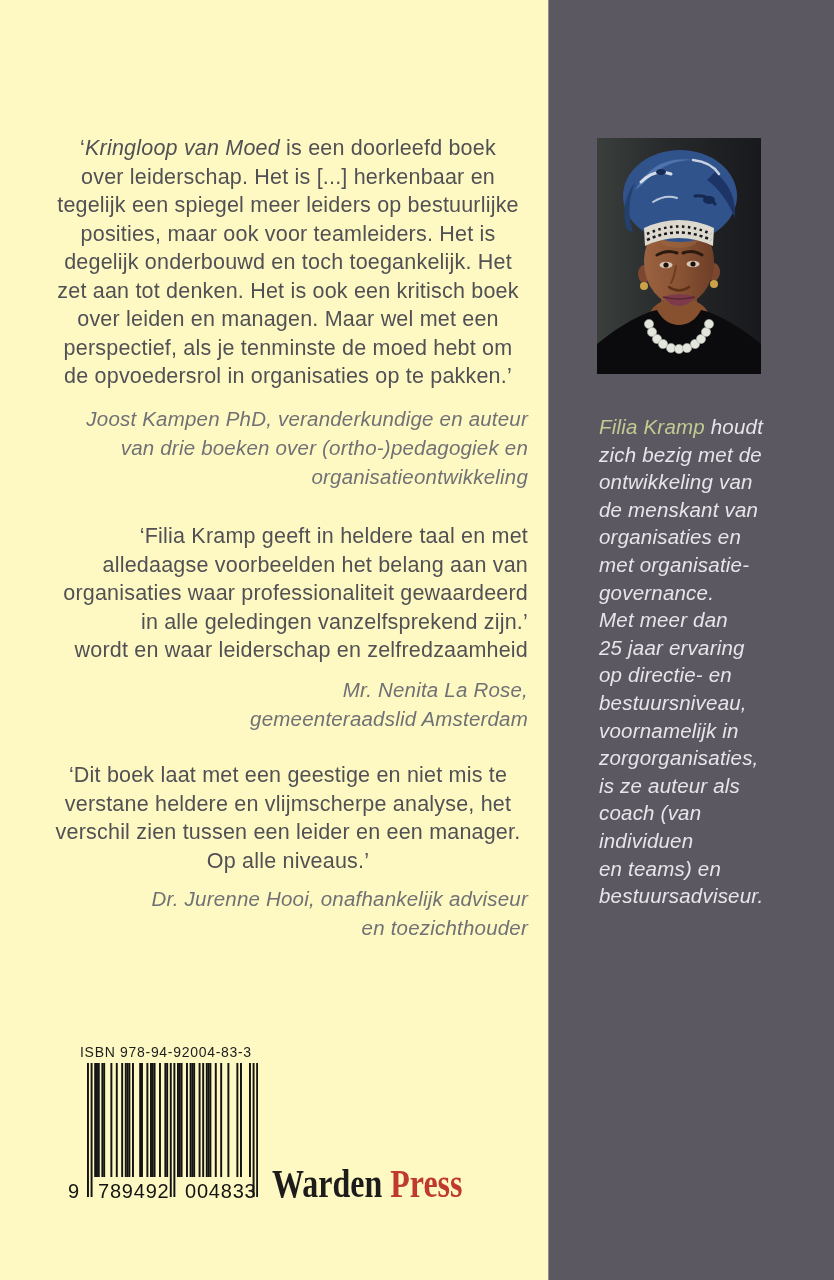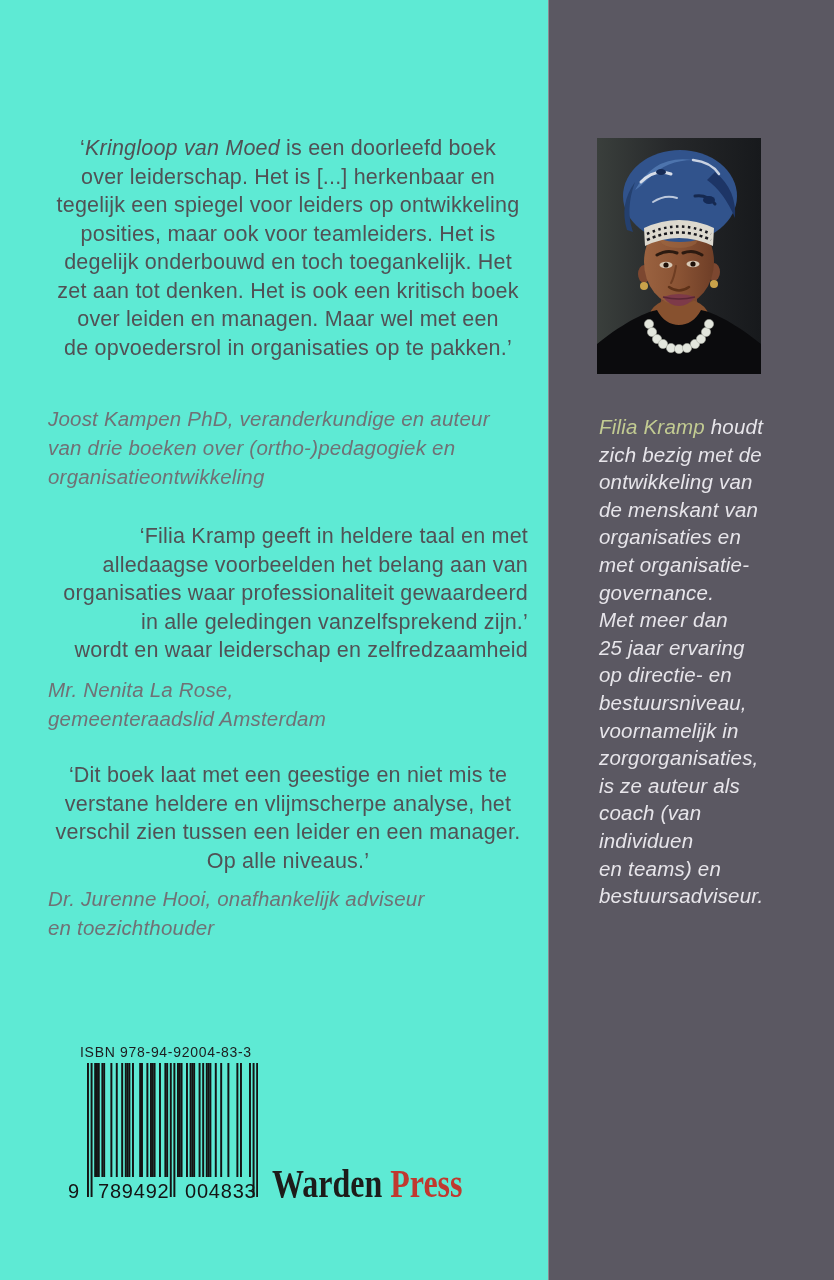--- a/index.html
+++ b/index.html
@@ -1,27 +1,27 @@
 <!DOCTYPE html>
 <html style="--sidebar-bg: #5b5862; --sidebar-text: #e7e5ea; --accent-green: #c2cb92; --quote-text: #515155; --attr-text: #707175; --press-red: #c0392f;"><head>
 <meta charset="utf-8">
 <style>
   html,body{margin:0;padding:0;background:#ffffff;}
   .cover{
-    position:relative;width:834px;height:1280px;background:#5eead4;overflow:hidden;
+    position:relative;width:834px;height:1280px;background:#fef9c3;overflow:hidden;
     font-family:"Liberation Sans",sans-serif;
   }
   
   .quote{
     position:absolute;left:48px;width:480px;text-align:center;
     color:var(--quote-text,#515155);font-size:21.5px;line-height:28.5px;font-weight:400;
     letter-spacing:.2px;
   }
   .attr{
-    position:absolute;left:48px;width:480px;text-align:left;font-style:italic;
+    position:absolute;left:48px;width:480px;text-align:right;font-style:italic;
     color:var(--attr-text,#707175);font-size:20.5px;line-height:28.8px;letter-spacing:.2px;
   }
   .it{font-style:italic;}
   #q1{top:134px;} #a1{top:405px;} #q2{top:522px;text-align:right;} #a2{top:676px;} #q3{top:761px;} #a3{top:885px;}
 
   
   .sidebar{
     position:absolute;left:548px;top:0;width:286px;height:1280px;
     background:var(--sidebar-bg,#5b5862);border-left:1px solid #8d8b93;box-sizing:border-box;
   }
@@ -50,25 +50,26 @@
 </style>
 </head>
 <body>
 
 <div class="cover">
 
   <div class="quote" id="q1">
     <div><span>‘</span><span class="it">Kringloop van Moed</span><span> is een doorleefd boek</span></div>
     <div>
         <div>over leiderschap. Het is [...] herkenbaar en</div>
-        <div>tegelijk een spiegel voor leiders op ontwikkeling</div>
+        <div>tegelijk een spiegel meer leiders op bestuurlijke</div>
         <div>posities, maar ook voor teamleiders. Het is</div>
         <div>degelijk onderbouwd en toch toegankelijk. Het</div>
         <div>zet aan tot denken. Het is ook een kritisch boek</div>
         <div>over leiden en managen. Maar wel met een</div>
+        <div>perspectief, als je tenminste de moed hebt om</div>
         <div>de opvoedersrol in organisaties op te pakken.’</div>
       </div>
   </div>
   <div class="attr" id="a1">
       <div>Joost Kampen PhD, veranderkundige en auteur</div>
       <div>van drie boeken over (ortho-)pedagogiek en</div>
       <div>organisatieontwikkeling</div>
     </div>
 
   <div class="quote" id="q2">

